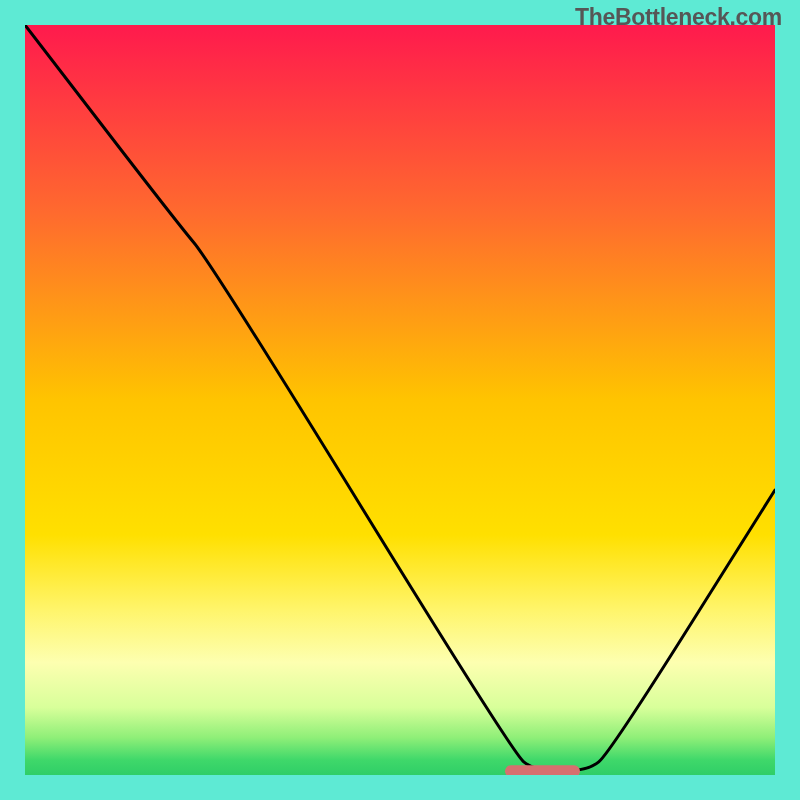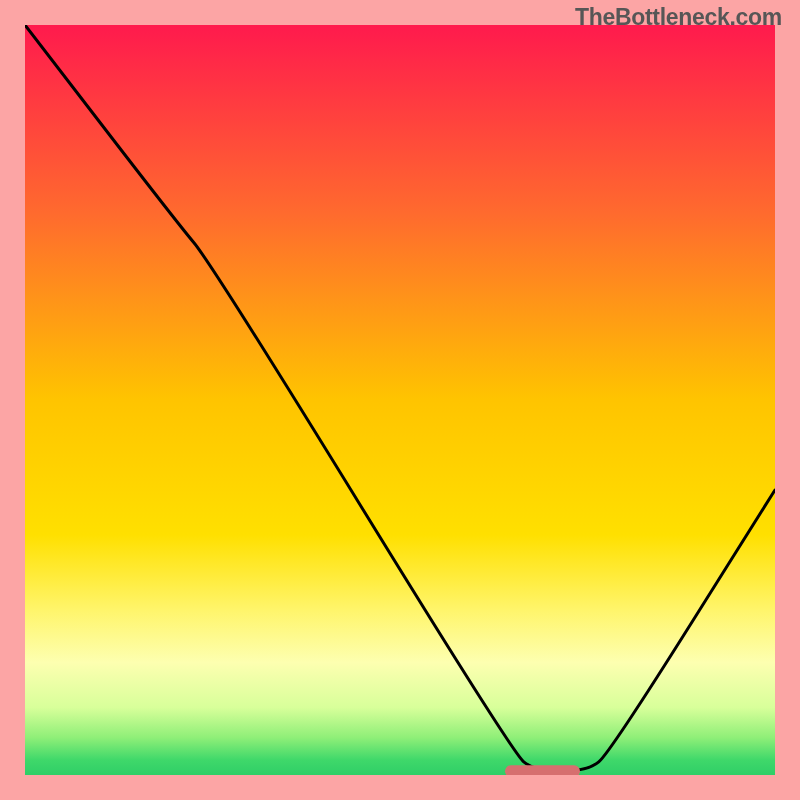--- a/index.html
+++ b/index.html
@@ -1,21 +1,21 @@
 <!DOCTYPE html>
 <html><head>
 <meta charset="utf-8">
 <style>
   * { margin: 0; padding: 0; box-sizing: border-box; }
   html, body { width: 800px; height: 800px; overflow: hidden; background: #000; }
   .container {
     width: 800px;
     height: 800px;
     position: relative;
-    background: #fca5a5;
+    background: #5eead4;
   }
   .watermark {
     position: absolute;
     top: 4px;
     right: 18px;
     font-family: Arial, sans-serif;
     font-size: 23px;
     font-weight: bold;
     color: #565656;
     letter-spacing: -0.3px;

